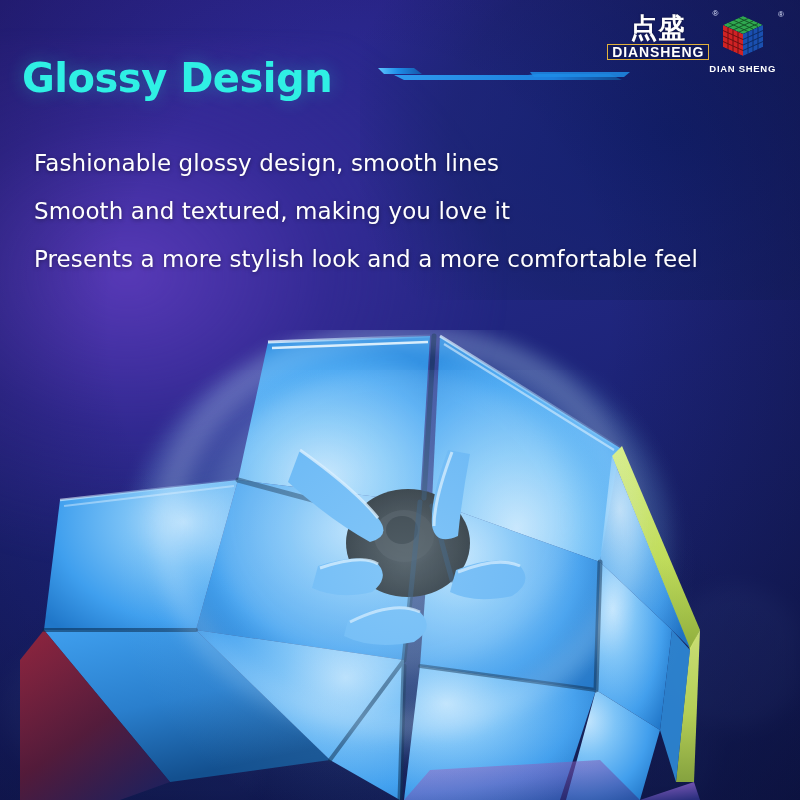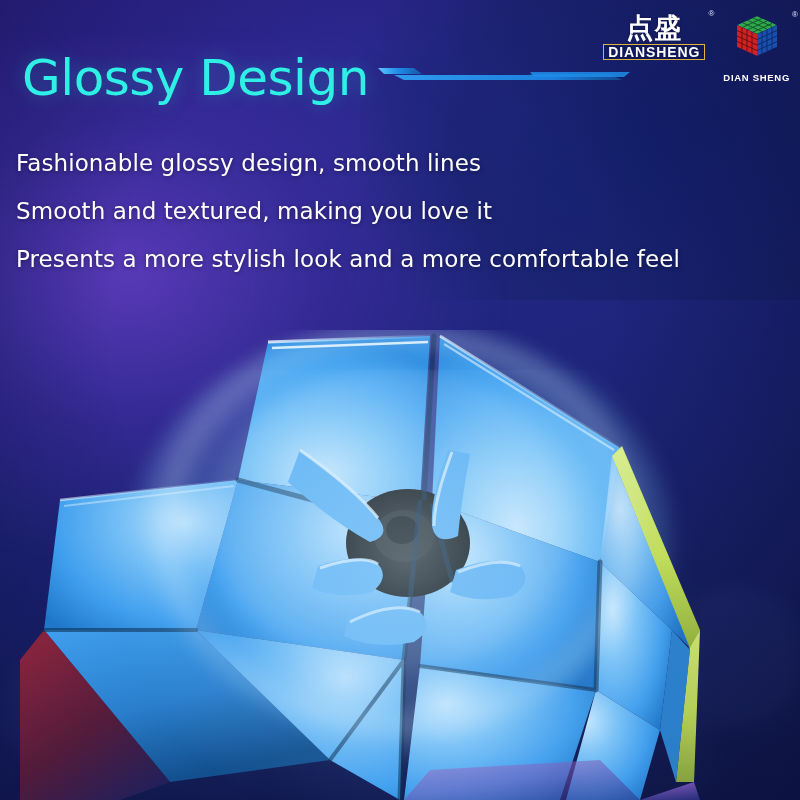--- a/index.html
+++ b/index.html
@@ -40,65 +40,65 @@
       radial-gradient(circle at 78% 88%, rgba(55,75,145,.40) 0 90px, rgba(0,0,0,0) 92px);
     filter:blur(10px);
   }
   .bg-vignette{
     position:absolute;inset:0;
     background:radial-gradient(ellipse at 45% 40%, rgba(0,0,0,0) 40%, rgba(5,8,40,.55) 100%);
   }
 
   
   .logos{
-    position:absolute;top:14px;right:10px;display:flex;align-items:flex-start;gap:18px;
+    position:absolute;top:14px;right:24px;display:flex;align-items:flex-start;
   }
   .logo-word{position:relative;display:flex;flex-direction:column;align-items:center;}
   .logo-cn{
     color:#ffffff;font-size:27px;line-height:27px;font-weight:bold;letter-spacing:1px;
     font-family:"DejaVu Sans", sans-serif;
     text-shadow:0 0 2px rgba(0,0,0,.5);
   }
   .logo-reg{
     position:absolute;top:-4px;right:-9px;color:#dfe6ff;font-size:8px;line-height:8px;
   }
   .logo-box{
     margin-top:3px;border:1.4px solid #e2b23c;color:#ffffff;
     font-size:14px;line-height:10px;font-weight:bold;letter-spacing:.9px;
     padding:2px 4px 2px 4px;background:rgba(10,16,70,.35);
   }
   .logo-cube{position:relative;display:flex;flex-direction:column;align-items:center;}
   .logo-cube-reg{position:absolute;top:-3px;right:-8px;color:#dfe6ff;font-size:8px;line-height:8px;}
   .logo-cube-label{
-    margin-top:13px;color:#ffffff;font-size:9.5px;line-height:10px;font-weight:bold;letter-spacing:.7px;
+    margin-top:4px;color:#ffffff;font-size:9.5px;line-height:10px;font-weight:bold;letter-spacing:.7px;
   }
 
   
   .title{
     position:absolute;left:22px;top:52px;
-    font-size:50px;line-height:52px;font-weight:normal;letter-spacing:-.5px;
+    font-size:40px;line-height:52px;font-weight:bold;letter-spacing:-.5px;
     color:#2ff0e4;
     font-family:"DejaVu Sans", sans-serif;
     text-shadow:0 0 18px rgba(40,230,220,.30);
     white-space:nowrap;
   }
   .deco{
     position:absolute;left:378px;top:62px;width:252px;height:26px;
   }
   .tagline{
     position:absolute;right:12px;top:103px;
     color:#f2f5ff;font-size:12.4px;line-height:16px;font-weight:bold;letter-spacing:.25px;
     font-family:"DejaVu Sans", sans-serif;
     white-space:nowrap;
     text-shadow:0 1px 3px rgba(0,0,0,.45);
   }
 
   
   .bullets{
-    position:absolute;left:16px;top:150px;width:700px;
+    position:absolute;left:34px;top:150px;width:700px;
   }
   .bullet{
     color:#ffffff;font-size:23px;line-height:26px;font-weight:400;letter-spacing:.1px;
     font-family:"DejaVu Sans", sans-serif;
     margin-bottom:22px;white-space:nowrap;
     text-shadow:0 1px 4px rgba(0,0,0,.40);
   }
 
   
   .cube-wrap{

